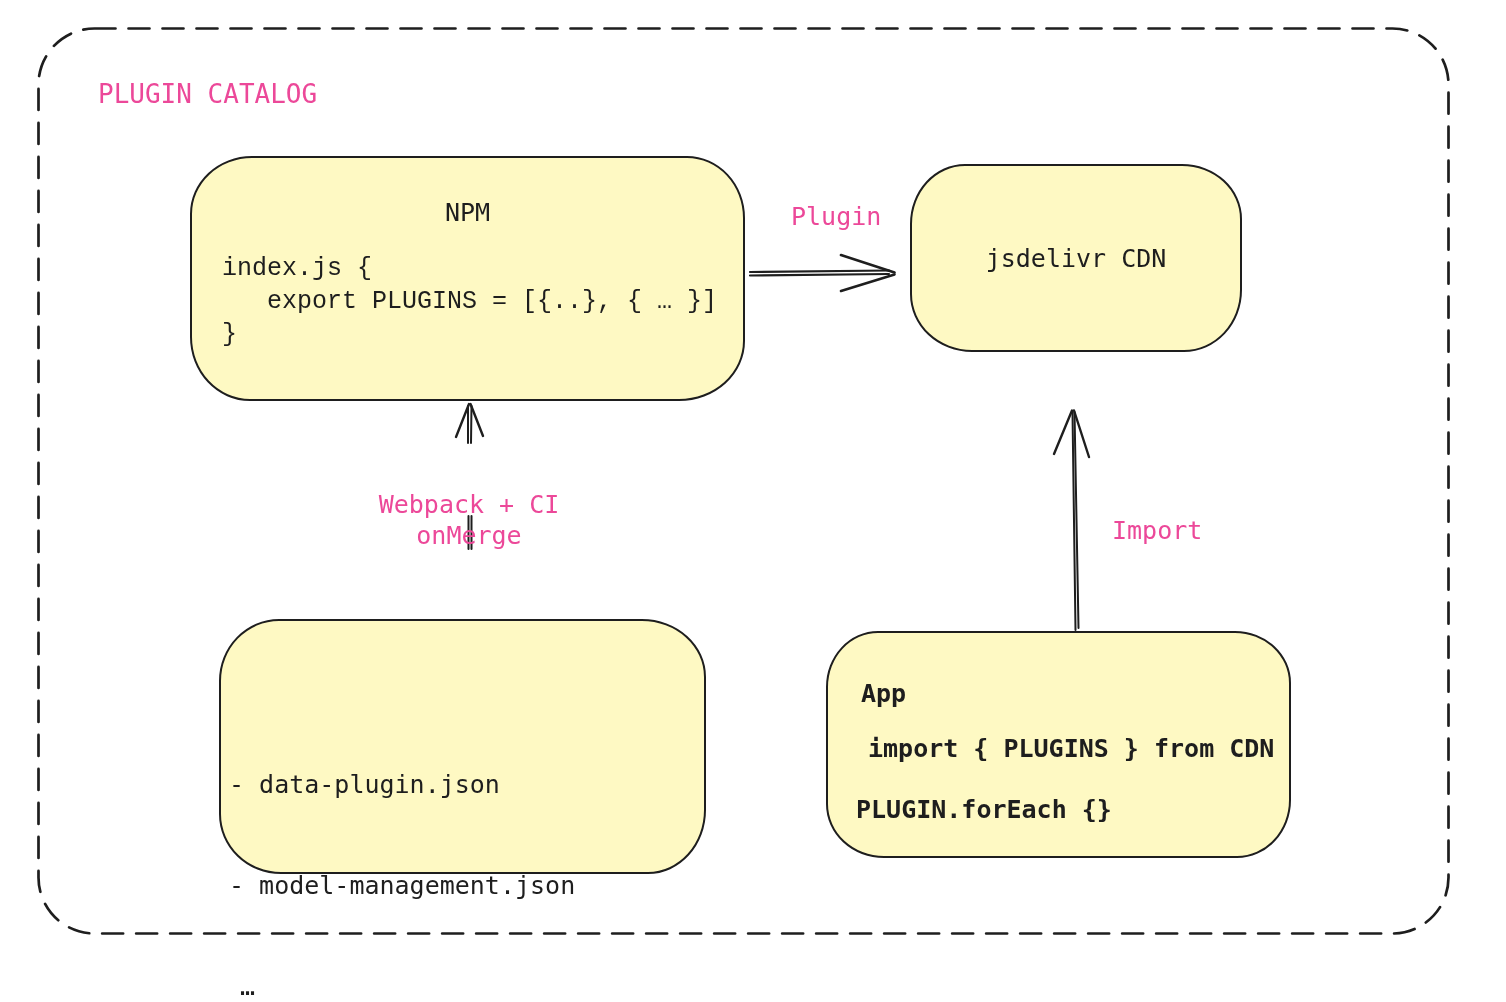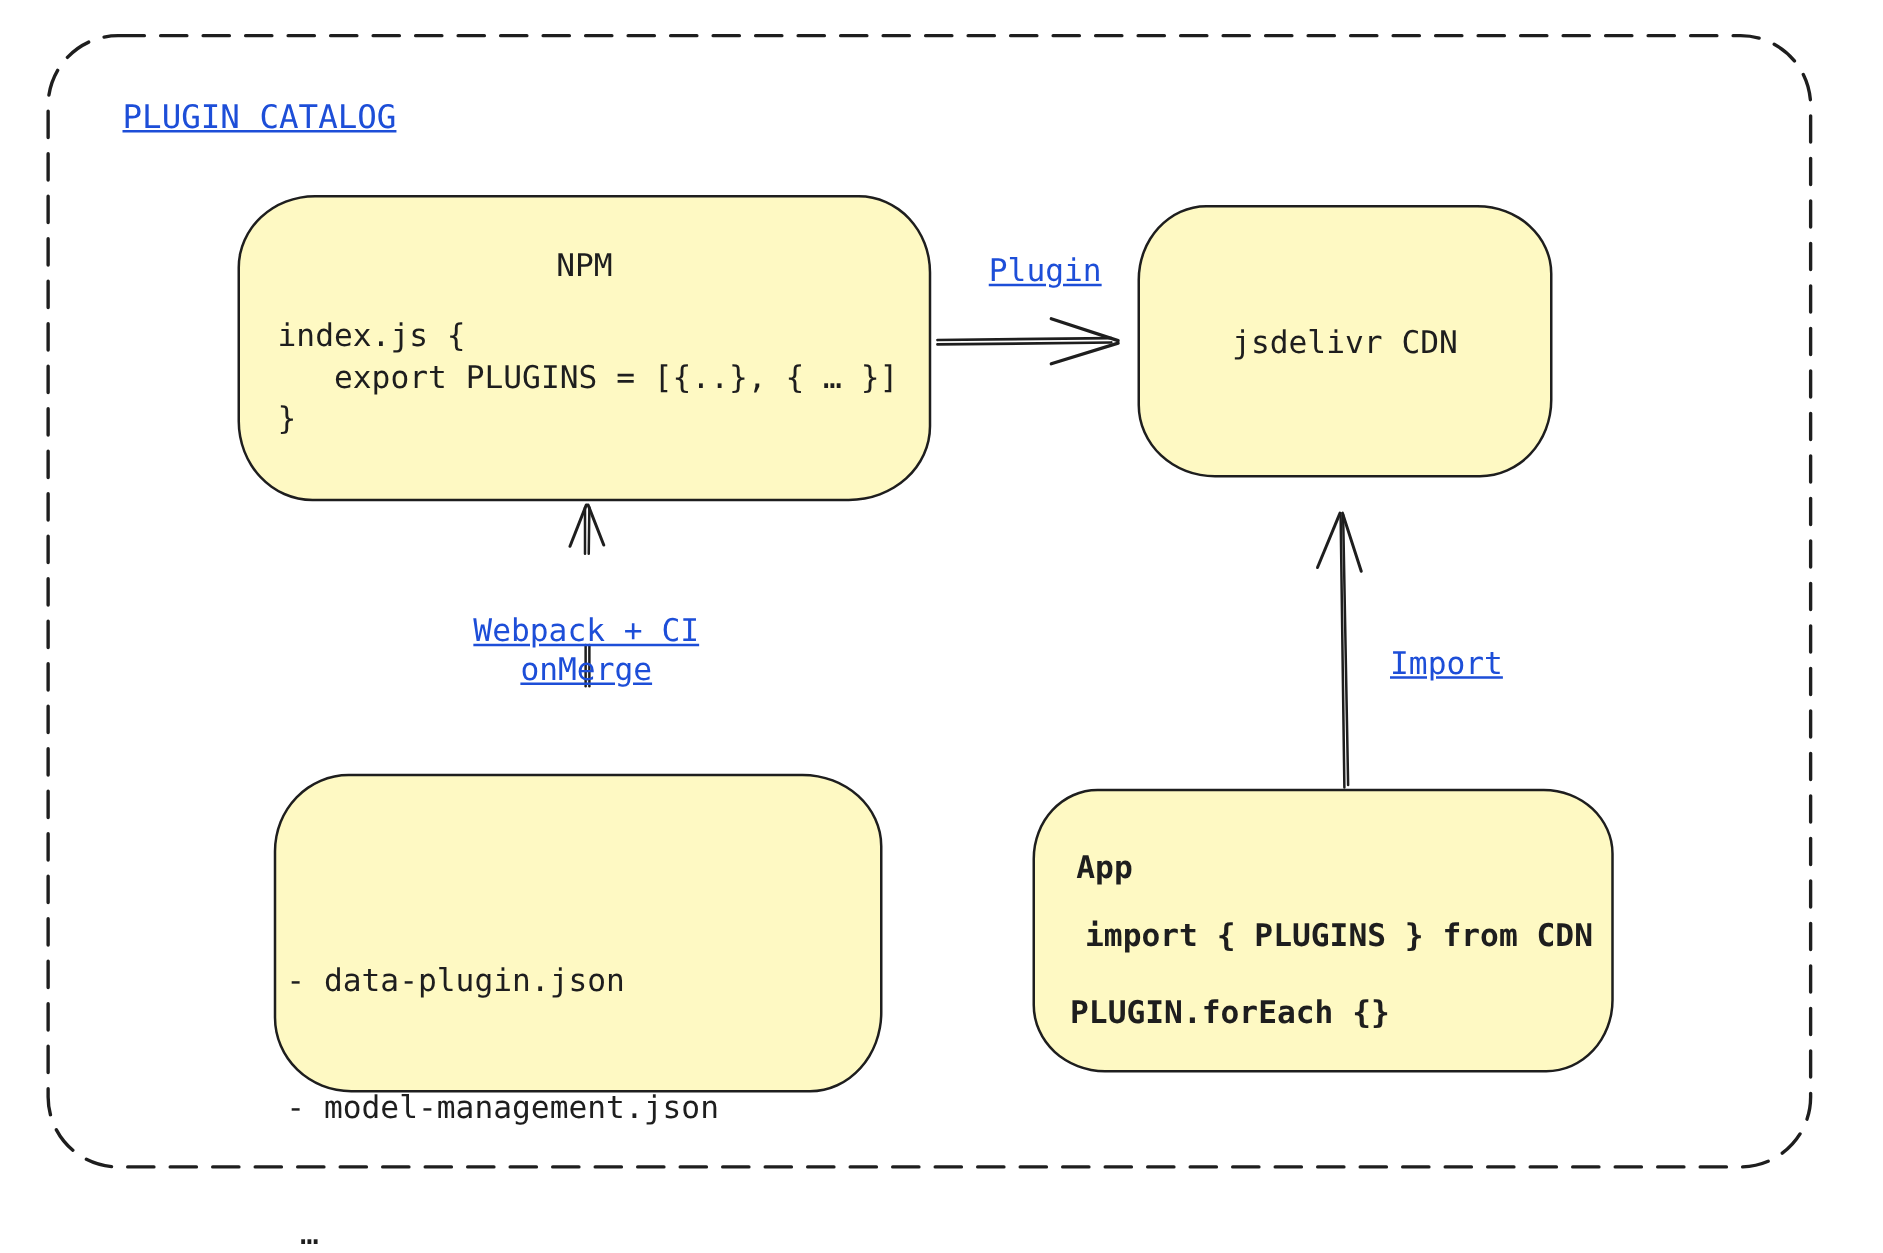--- a/index.html
+++ b/index.html
@@ -19,22 +19,21 @@
   #strokes {
     position: absolute;
     left: 0;
     top: 0;
   }
   .txt {
     position: absolute;
     white-space: pre;
     font-size: 25px;
     line-height: 31px;
-    color: #1d4ed8;
-    text-decoration: underline;
+    color: #ec4899;
   }
   .diagram-title {
     left: 98px;
     top: 79px;
     font-size: 26px;
   }
   .box {
     position: absolute;
     background: #fef9c3;
     border: 2.4px solid #1e1e1e;
@@ -49,25 +48,25 @@
   
   .npm-box {
     left: 190px; top: 156px; width: 555px; height: 245px;
     border-radius: 62px 58px 66px 60px / 58px 62px 60px 64px;
   }
   .npm-title {
     left: 0; top: 38px; width: 100%;
     text-align: center;
   }
   .npm-code {
-    left: 30px; top: 94px;
+    left: 30px; top: 94px; font-family: Liberation Mono, monospace;
   }
   
   .cdn-box {
-    left: 910px; top: 164px; width: 332px; height: 218px;
+    left: 910px; top: 164px; width: 332px; height: 188px;
     border-radius: 55px 60px 58px 62px / 60px 55px 62px 58px;
     display: flex;
     align-items: center;
     justify-content: center;
   }
   .cdn-label {
     font-size: 25px;
   }
   
   .repo-box {

